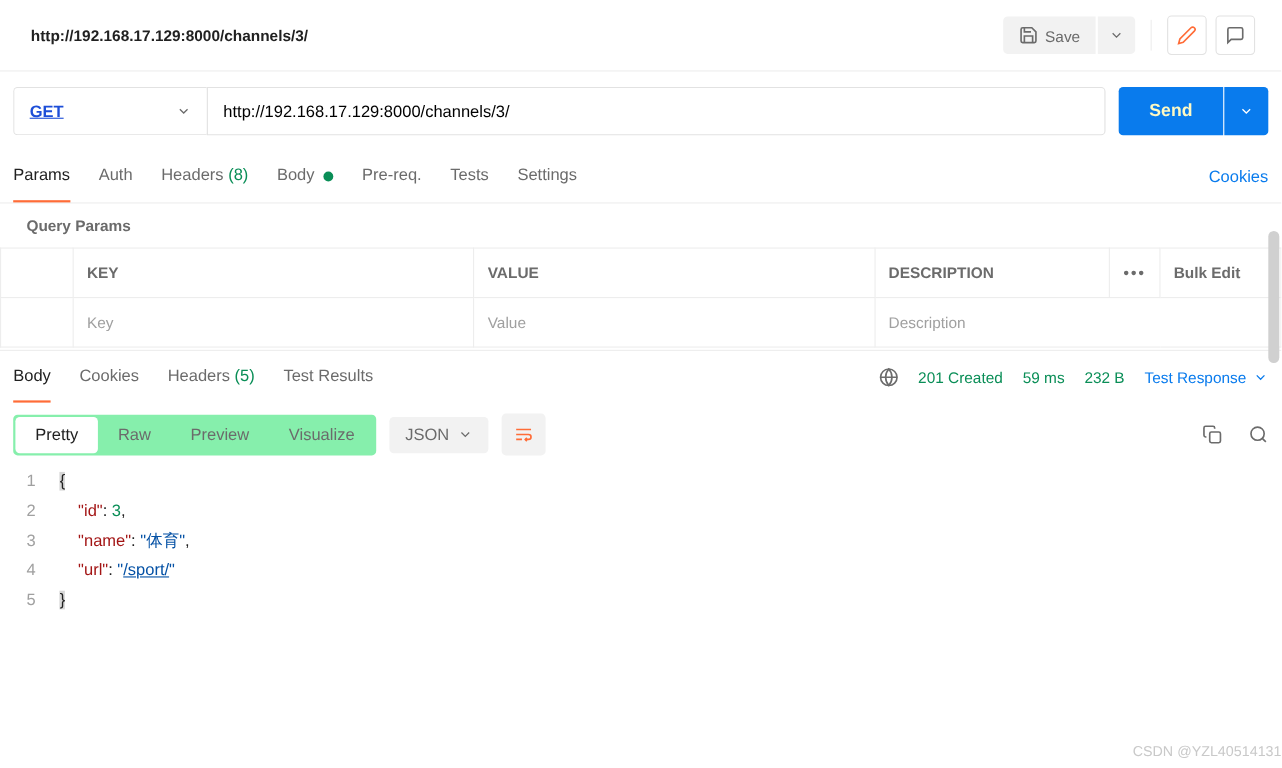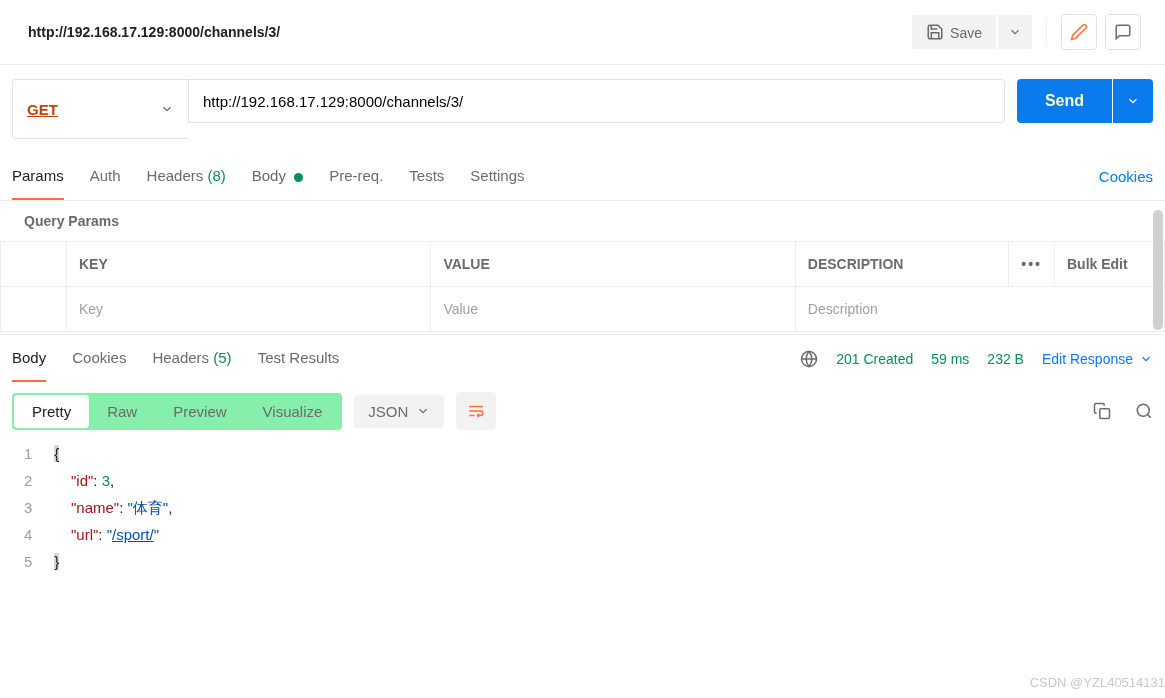--- a/index.html
+++ b/index.html
@@ -11,21 +11,21 @@
 .title-actions { display: flex; align-items: center; gap: 8px; }
 .save-btn-group { display: flex; }
 .save-btn { display: flex; align-items: flex-end; gap: 6px; background: #f2f2f2; border: none; padding: 8px 14px; border-radius: 4px 0 0 4px; font-size: 14px; font-weight: 500; color: #6b6b6b; cursor: pointer; }
 .save-chevron { background: #f2f2f2; border: none; padding: 8px 10px; border-radius: 0 4px 4px 0; margin-left: 2px; cursor: pointer; color: #6b6b6b; display:flex;align-items:center;}
 .tac-divider { width:1px; height:28px; background:#ededed; margin:0 6px; }
 .icon-btn { width: 36px; height: 36px; border: 1px solid #e2e2e2; background: #fff; border-radius: 4px; display: flex; align-items: center; justify-content: center; cursor: pointer; color:#6b6b6b;}
 .icon-btn.edit-active { color: #ff6c37; }
 
 
 .request-row { display: flex; gap: 12px; padding: 14px 12px; }
-.method-select { display: flex; align-items: center; justify-content: space-between; width: 176px; border:1px solid #e2e2e2; border-right:none; border-radius:4px 0 0 4px; padding:0 14px; height:60px; font-weight:600; font-size:15px; color:#c2410c;text-decoration:underline;}
+.method-select { display: flex; align-items: center; justify-content: space-between; width: 176px; border:1px solid #e2e2e2; border-right:none; border-radius:4px 0 0 4px; padding:0 14px; height:44px; font-weight:600; font-size:15px; color:#1d4ed8;text-decoration:underline;}
 .url-input { flex:1; border:1px solid #e2e2e2; border-radius:0 4px 4px 0; padding:0 14px; height:44px; font-size:15px; outline:none; margin-left:-12px;}
 .send-group { display:flex; }
 .send-btn { background:#097bed; color:#fef9c3; border:none; border-radius:4px 0 0 4px; font-size:16px; font-weight:600; padding:0 28px; height:44px; cursor:pointer;}
 .send-chevron { background:#097bed; color:#fff; border:none; border-radius:0 4px 4px 0; width:40px; height:44px; margin-left:1px; cursor:pointer; display:flex;align-items:center;justify-content:center;}
 
 
 .tabs-row { display:flex; align-items:center; justify-content:space-between; padding:0 12px; border-bottom:1px solid #ededed;}
 .tabs { display:flex; gap:26px; }
 .tab { padding:14px 0; font-size:15px; color:#6b6b6b; cursor:pointer; border-bottom:2px solid transparent;}
 .tab.active { color:#212121; font-weight:500; border-bottom-color:#ff6c37;}
@@ -191,21 +191,21 @@
       <svg width="18" height="18" viewBox="0 0 24 24" fill="none" stroke="#6b6b6b" stroke-width="2">
           <circle cx="12" cy="12" r="10"></circle>
           <line x1="2" y1="12" x2="22" y2="12"></line>
           <path d="M12 2a15 15 0 0 1 0 20a15 15 0 0 1 0-20z"></path>
         </svg>
     </span>
     <span class="status">201 Created</span>
     <span class="time">59 ms</span>
     <span class="size">232 B</span>
     <div class="save-resp">
-      <span>Edit Response</span>
+      <span>Test Response</span>
       <svg width="14" height="14" viewBox="0 0 24 24" fill="none" stroke="#097bed" stroke-width="2">
           <polyline points="6 9 12 15 18 9"></polyline>
         </svg>
     </div>
   </div>
 </div>
 
 <div class="body-toolbar">
   <div style="display:flex;align-items:center;">
     <div class="view-seg">

